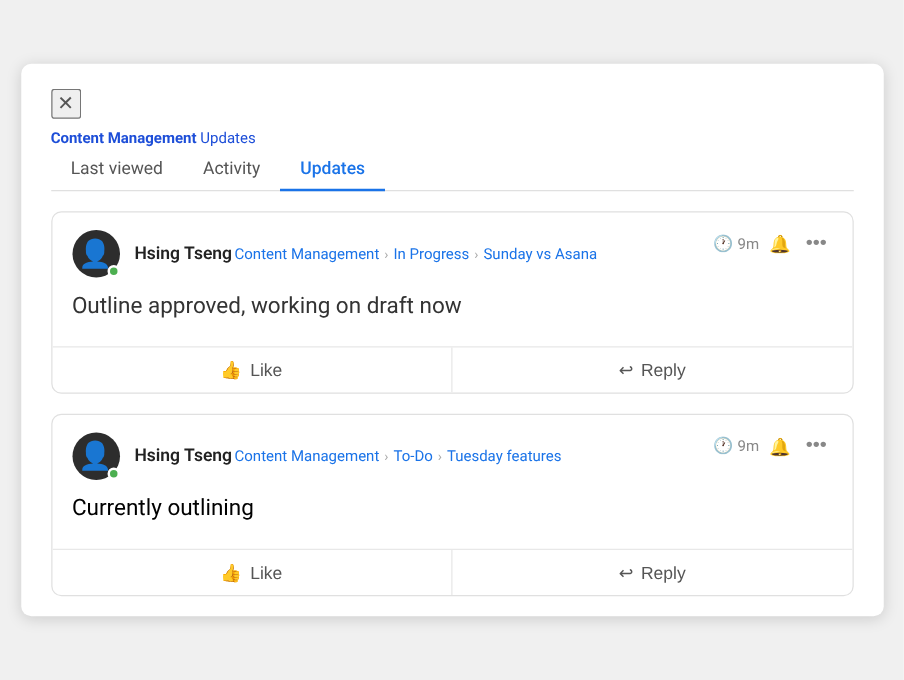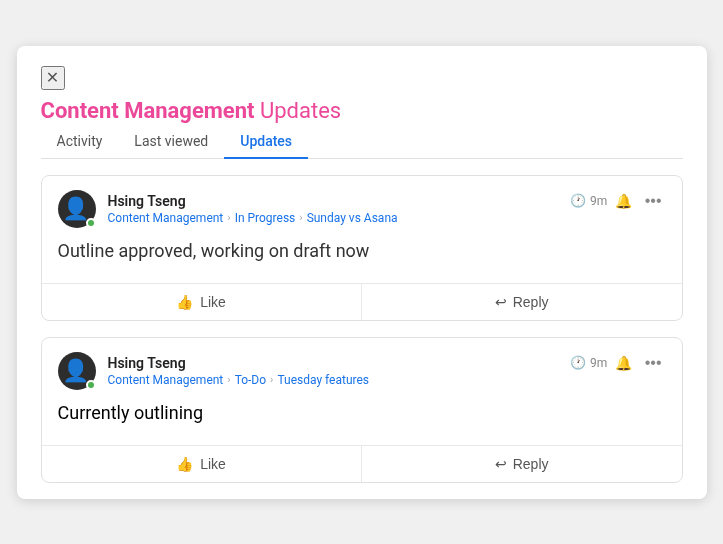--- a/index.html
+++ b/index.html
@@ -28,23 +28,23 @@
       align-items: center;
       justify-content: center;
       width: 24px;
       height: 24px;
       cursor: pointer;
       color: #555;
       font-size: 16px;
       margin-bottom: 8px;
     }
     .panel-title {
-      font-size: 22px;
+      font-size: 12px;
       font-weight: 400;
-      color: #ec4899;
+      color: #1d4ed8;
       margin-bottom: 2px;
     }
     .panel-title strong {
       font-weight: 700;
     }
     .tabs {
       display: flex;
       gap: 0;
       border-bottom: 1px solid #e0e0e0;
     }
@@ -105,21 +105,20 @@
       height: 10px;
       background: #4caf50;
       border-radius: 50%;
       border: 2px solid white;
       position: absolute;
       bottom: 0;
       right: 0;
     }
     .user-info {
       display: flex;
-      flex-direction: column;
       gap: 2px;
     }
     .user-name {
       font-size: 14px;
       font-weight: 600;
       color: #222;
     }
     .breadcrumb {
       font-size: 12px;
       color: #888;
@@ -192,22 +191,22 @@
 
 <div class="panel">
   <div class="panel-header">
     <button class="close-btn">
       <span>✕</span>
     </button>
     <div class="panel-title">
       <strong>Content Management</strong><span> Updates</span>
     </div>
     <div class="tabs">
+      <span class="tab">Last viewed</span>
       <span class="tab">Activity</span>
-      <span class="tab">Last viewed</span>
       <span class="tab active">Updates</span>
     </div>
   </div>
   <div class="panel-body">
 
     <div class="card">
       <div class="card-content">
         <div class="card-header">
           <div class="card-header-left">
             <div class="avatar">

